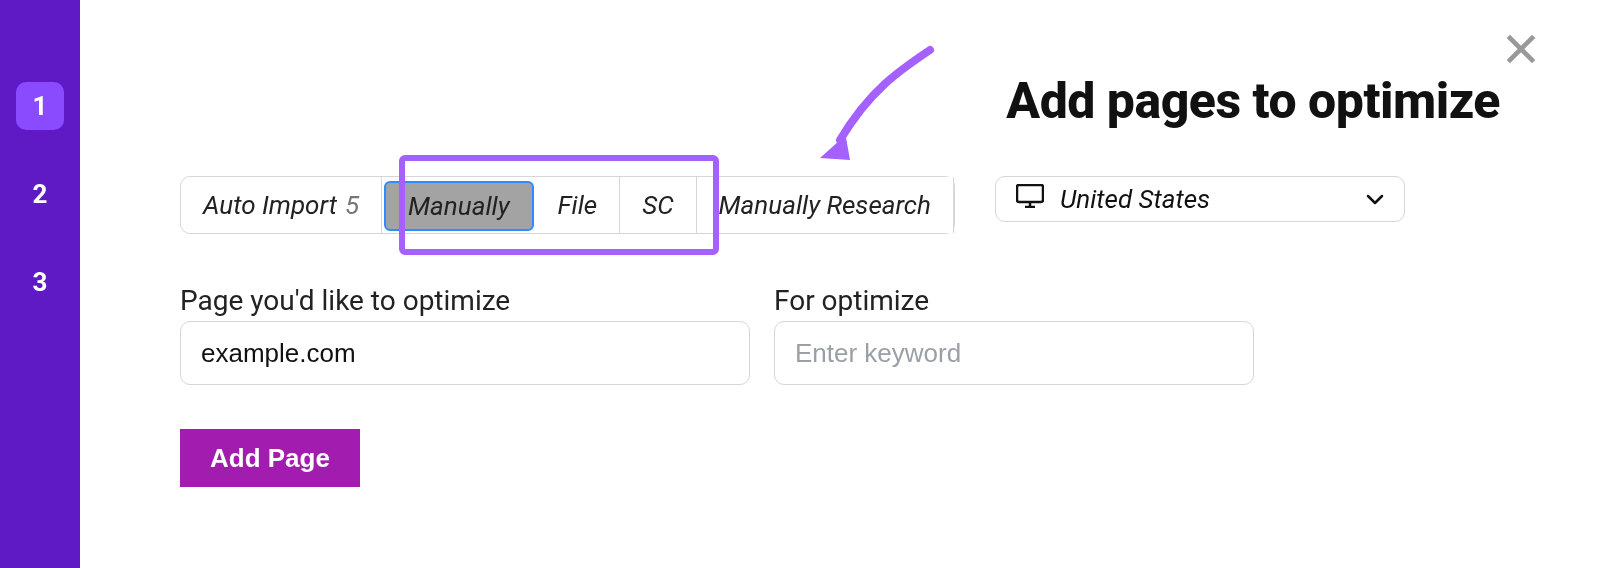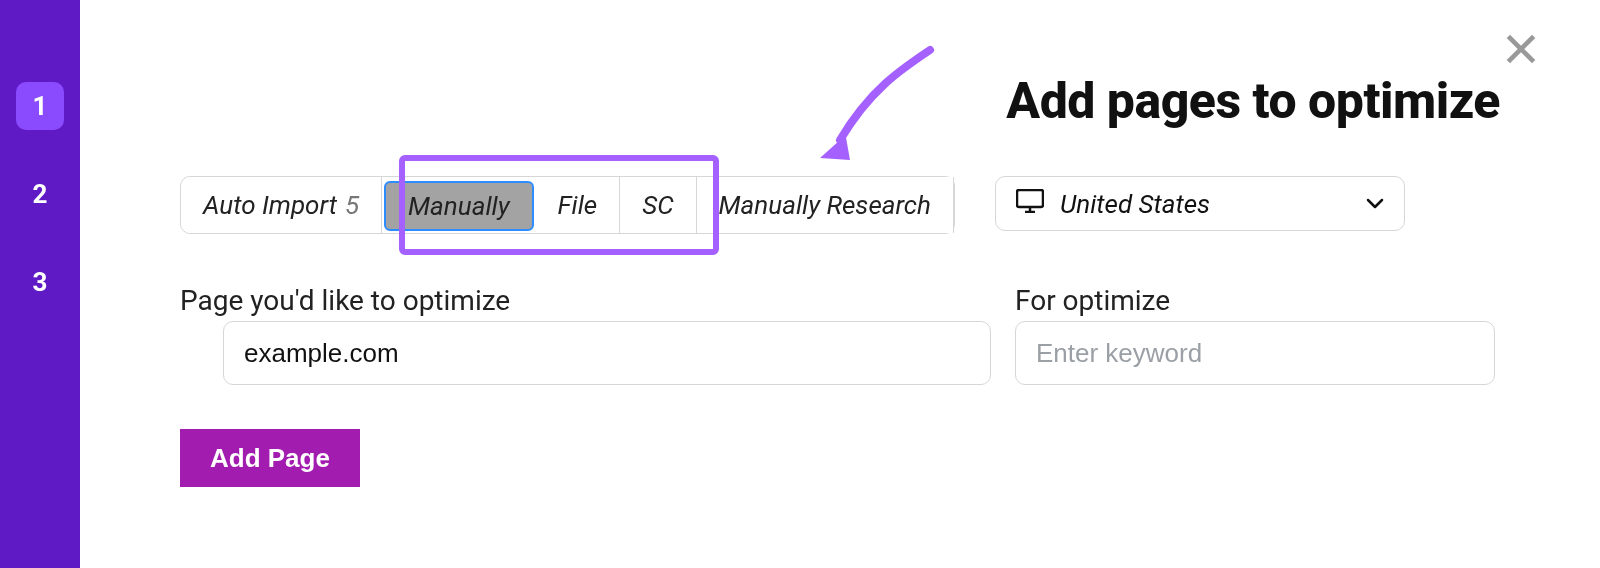--- a/index.html
+++ b/index.html
@@ -13,29 +13,29 @@
   .close svg { width: 38px; height: 38px; stroke: #999; stroke-width: 3; }
   .title { font-size: 50px; font-weight: 800; letter-spacing: -0.5px; margin-bottom: 46px; color: #111; text-align: right; }
   .toolbar-row { display: flex; align-items: flex-start; gap: 40px; margin-bottom: 50px; font-style: italic; }
   .tabs { display: flex; border: 1px solid #d6d6d6; border-radius: 10px; overflow: visible; height: 58px; position: relative; }
   .tab { display: flex; align-items: center; padding: 0 22px; font-size: 26px; color: #222; border-right: 1px solid #d6d6d6; cursor: pointer; background: #fff; white-space: nowrap; }
   .tab:first-child { border-top-left-radius: 10px; border-bottom-left-radius: 10px; }
   .tab:last-child { border-right: none; border-top-right-radius: 10px; border-bottom-right-radius: 10px; }
   .tab .count { color: #777; margin-left: 8px; }
   .tab.selected { background: #a3a3a3; border: 2px solid #2d8cff; border-radius: 6px; margin: 4px 2px; height: 50px; }
   .highlight-box { position: absolute; border: 6px solid #a561ff; border-radius: 6px; pointer-events: none; }
-  .country { display: flex; align-items: center; gap: 16px; border: 1px solid #d6d6d6; border-radius: 10px; height: 55px; padding: 0 20px; font-size: 26px; cursor: pointer; min-width: 410px; justify-content: space-between; }
+  .country { display: flex; align-items: center; gap: 16px; border: 1px solid #d6d6d6; border-radius: 10px; height: 46px; padding: 0 20px; font-size: 26px; cursor: pointer; min-width: 410px; justify-content: space-between; }
   .country-left { display: flex; align-items: center; gap: 16px; }
   .chev { font-size: 18px; }
   .fields { display: flex; gap: 24px; margin-bottom: 44px; }
   .field { display: flex; flex-direction: column; gap: 4px; }
   .field-label { font-size: 28px; color: #222; }
   .input { height: 64px; border: 1px solid #d6d6d6; border-radius: 10px; font-size: 26px; padding: 0 20px; color: #111; outline: none; }
   .input::placeholder { color: #9aa0a6; }
-  .page-input { width: 768px; margin-left: 43px; }
+  .page-input { width: 570px; }
   .kw-input { width: 480px; }
   .add-btn { height: 58px; padding: 0 30px; background: #a21caf; color: #fff; font-size: 26px; font-weight: 600; border: none; border-radius: 0; cursor: pointer; }
   .arrow-annot { position: absolute; pointer-events: none; }
 </style>
 </head>
 <body>
 
 <div class="root">
   <div class="sidebar">
     <div class="step active">1</div>

